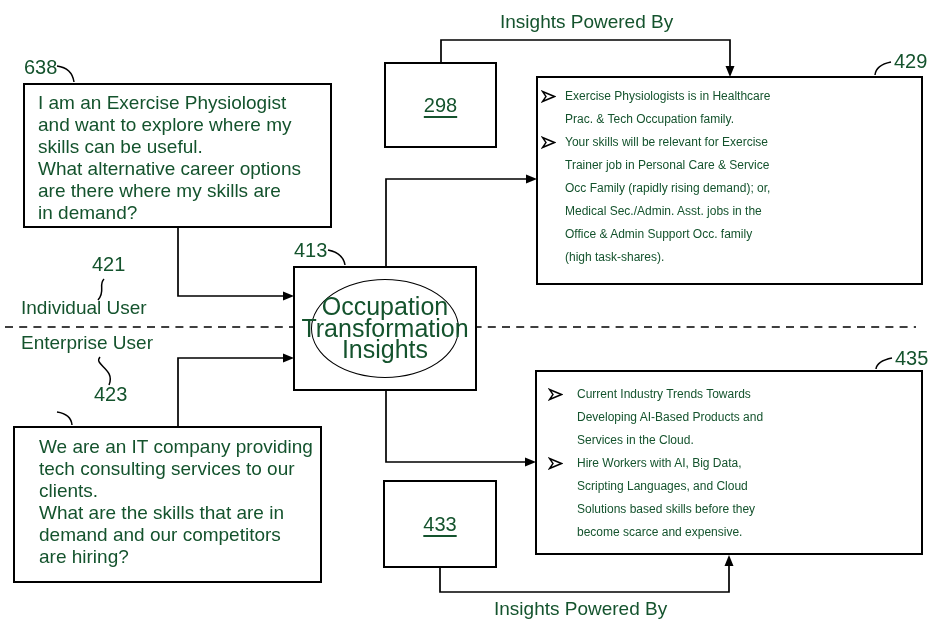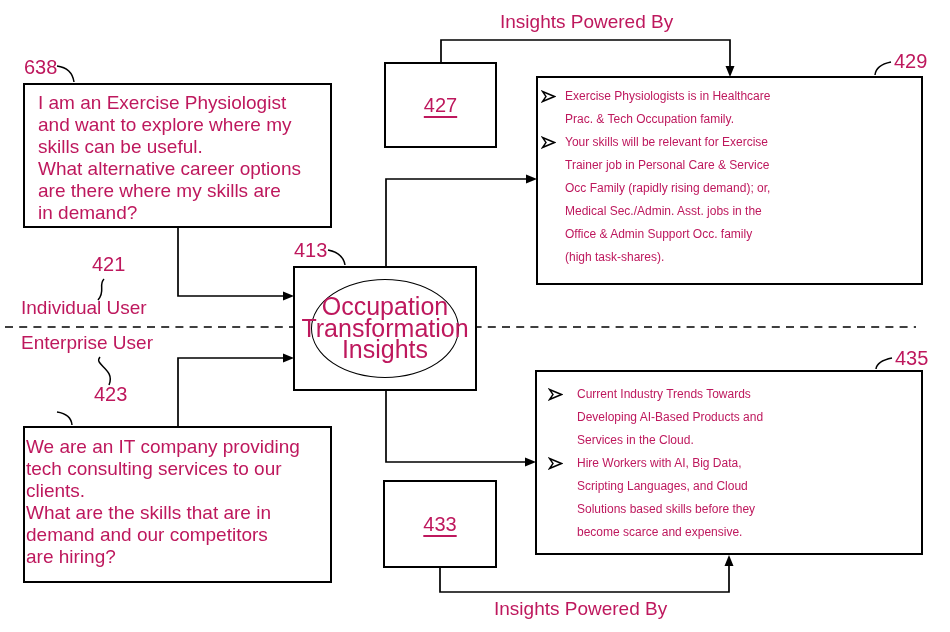--- a/index.html
+++ b/index.html
@@ -1,18 +1,18 @@
 <!DOCTYPE html>
 <html><head>
 <meta charset="utf-8">
 <style>
   html,body{margin:0;padding:0;background:#fff;}
   .canvas{
     position:relative;width:950px;height:632px;background:#fff;
-    font-family:"Liberation Sans",sans-serif;color:#be185d;overflow:hidden;
+    font-family:"Liberation Sans",sans-serif;color:#14532d;overflow:hidden;
   }
   .ovl{position:absolute;left:0;top:0;width:950px;height:632px;}
   .abs{position:absolute;}
   .lbl{font-size:20px;line-height:20px;white-space:nowrap;}
   .txt{font-size:19px;line-height:20px;white-space:nowrap;}
   .qbox{
     box-sizing:border-box;border:2px solid #000;background:#fff;
     font-size:19px;line-height:22px;white-space:pre-line;
   }
   .ibox{
@@ -89,35 +89,35 @@
   <div class="abs lbl" style="left:894px;top:51px;">429</div>
   <div class="abs lbl" style="left:895px;top:348px;">435</div>
 
   <div class="abs qbox" style="left:23px;top:83px;width:309px;height:145px;padding:7px 4px 0 13px;">I am an Exercise Physiologist
 and want to explore where my
 skills can be useful.
 What alternative career options
 are there where my skills are
 in demand?</div>
 
-  <div class="abs qbox" style="left:23px;top:426px;width:309px;height:157px;padding:8px 4px 0 1px;">We are an IT company providing
+  <div class="abs qbox" style="left:13px;top:426px;width:309px;height:157px;padding:8px 4px 0 24px;">We are an IT company providing
 tech consulting services to our
 clients.
 What are the skills that are in
 demand and our competitors
 are hiring?</div>
 
   <div class="abs otibox" style="left:293px;top:266px;width:184px;height:125px;">
     <div class="ellipse">Occupation
 Transformation
 Insights</div>
   </div>
 
   <div class="abs numbox" style="left:384px;top:62px;width:113px;height:86px;">
-    <span>427</span>
+    <span>298</span>
   </div>
 
   <div class="abs numbox" style="left:383px;top:480px;width:114px;height:88px;">
     <span>433</span>
   </div>
 
   <div class="abs ibox" style="left:536px;top:76px;width:387px;height:209px;padding:7px 2px 0 3px;">
     <div class="bullet">
       <svg class="bicon" width="15" height="15" viewBox="0 0 15 15" style="margin-right:9px;">
         <path d="M1.5,2.5 L13.5,7.5 L1.5,12.5 L5,7.5 Z" fill="#fff" stroke="#000" stroke-width="1.4"></path>

